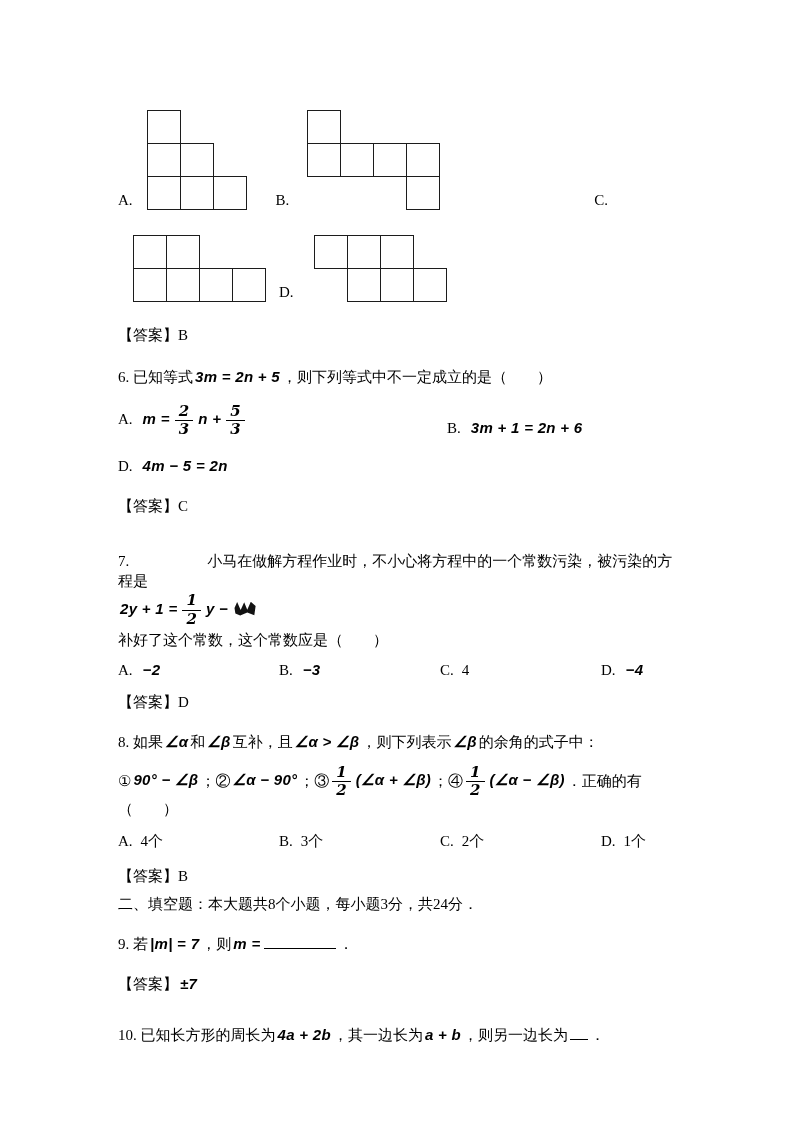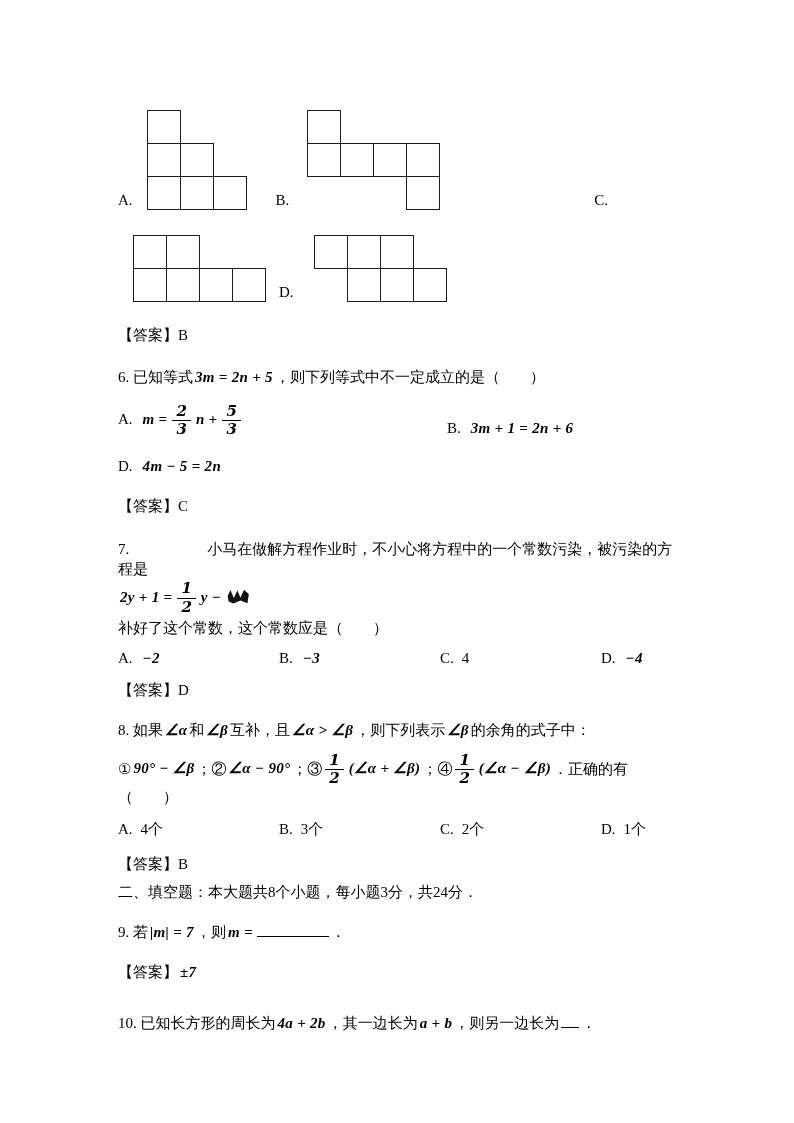--- a/index.html
+++ b/index.html
@@ -20,21 +20,21 @@
   .lbl-c { margin-left: 155px; }
   .lbl-d { margin: 0 20px 0 14px; }
   .fig-c { margin-left: 15px; }
   .fig { display: grid; }
   .fig .cell { width: 34px; height: 34px; margin: 0 -1px -1px 0; }
   .fig .cell.filled { border: 1px solid #1c1c1c; background: #fff; }
 
   
   .run-text { white-space: pre-wrap; }
   .run-label { padding-right: 8px; }
-  .run-math { font-family: Liberation Serif, serif; font-style: italic; font-weight: bold; letter-spacing: 0.3px; padding: 0 2px; white-space: pre; margin-top: 16px; }
+  .run-math { font-family: Liberation Sans, sans-serif; font-style: italic; font-weight: bold; letter-spacing: 0.3px; padding: 0 2px; white-space: pre; margin-top: 16px; }
   .frac { display: inline-flex; flex-direction: column; align-items: center; vertical-align: middle; font-family: "DejaVu Serif", "DejaVu Sans", serif; font-style: italic; font-weight: bold; line-height: 1.05; margin: 0 3px; }
   .frac .num { padding: 0 4px 1px; }
   .frac .den { border-top: 1.5px solid #000; padding: 1px 4px 0; }
   .run-gap { display: inline-block; height: 1px; }
   .blot { display: inline-block; width: 22px; height: 14px; background: #121212; margin-left: 4px; vertical-align: -2px;
           clip-path: polygon(2% 45%, 14% 2%, 30% 60%, 46% 4%, 60% 58%, 76% 0%, 98% 30%, 92% 96%, 60% 78%, 28% 98%, 6% 85%); }
   .blank { display: inline-block; border-bottom: 1.2px solid #000; height: 14px; vertical-align: baseline; margin: 0 2px; }
 
   
   .q6-row { display: flex; align-items: flex-end; }
@@ -118,21 +118,21 @@
           <span class="den">3</span>
         </span></p>
     <p class="opt"><span class="run-label">B.</span><span class="run-math">3m + 1 = 2n + 6</span></p>
   </div>
   <div class="q6-row" style="margin-top:18px">
     <p class="opt"><span class="run-label">D.</span><span class="run-math">4m − 5 = 2n</span></p>
   </div>
 
   <p class="answer-line" style="margin-top:20px">【答案】C</p>
 
-  <p class="stem" style="margin-top:22px"><span class="run-text">7.</span><span class="run-gap" style="width: 78px;"></span><span class="run-text">小马在做解方程作业时，不小心将方程中的一个常数污染，被污染的方程是</span></p>
+  <p class="stem" style="margin-top:34px"><span class="run-text">7.</span><span class="run-gap" style="width: 78px;"></span><span class="run-text">小马在做解方程作业时，不小心将方程中的一个常数污染，被污染的方程是</span></p>
   <p class="stem" style="margin-top:2px"><span class="run-math">2y + 1 =</span><span class="frac">
         <span class="num">1</span>
         <span class="den">2</span>
       </span><span class="run-math">y −</span><span class="blot"></span></p>
   <p class="stem" style="margin-top:2px"><span class="run-text">补好了这个常数，这个常数应是（　　）</span></p>
 
   <div class="opt-row" style="margin-top:10px">
     <p class="opt"><span class="run-label">A.</span><span class="run-math">−2</span></p>
     <p class="opt"><span class="run-label">B.</span><span class="run-math">−3</span></p>
     <p class="opt"><span class="run-label">C.</span><span class="run-text">4</span></p>

